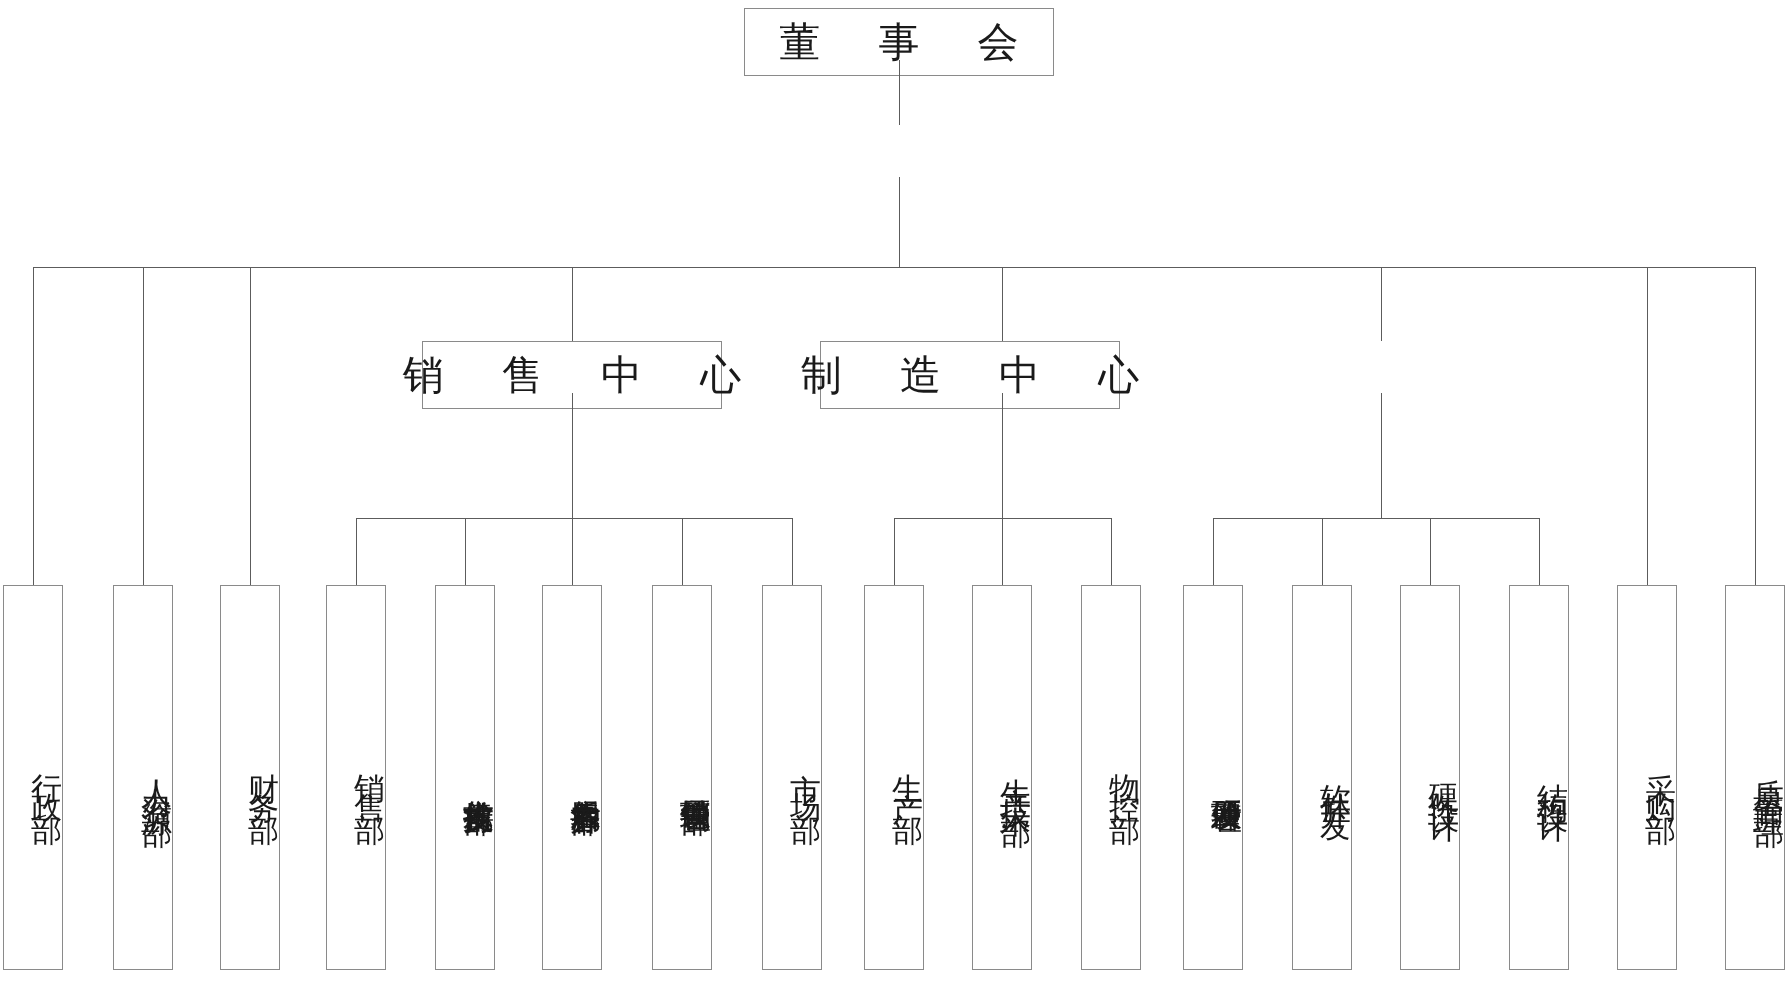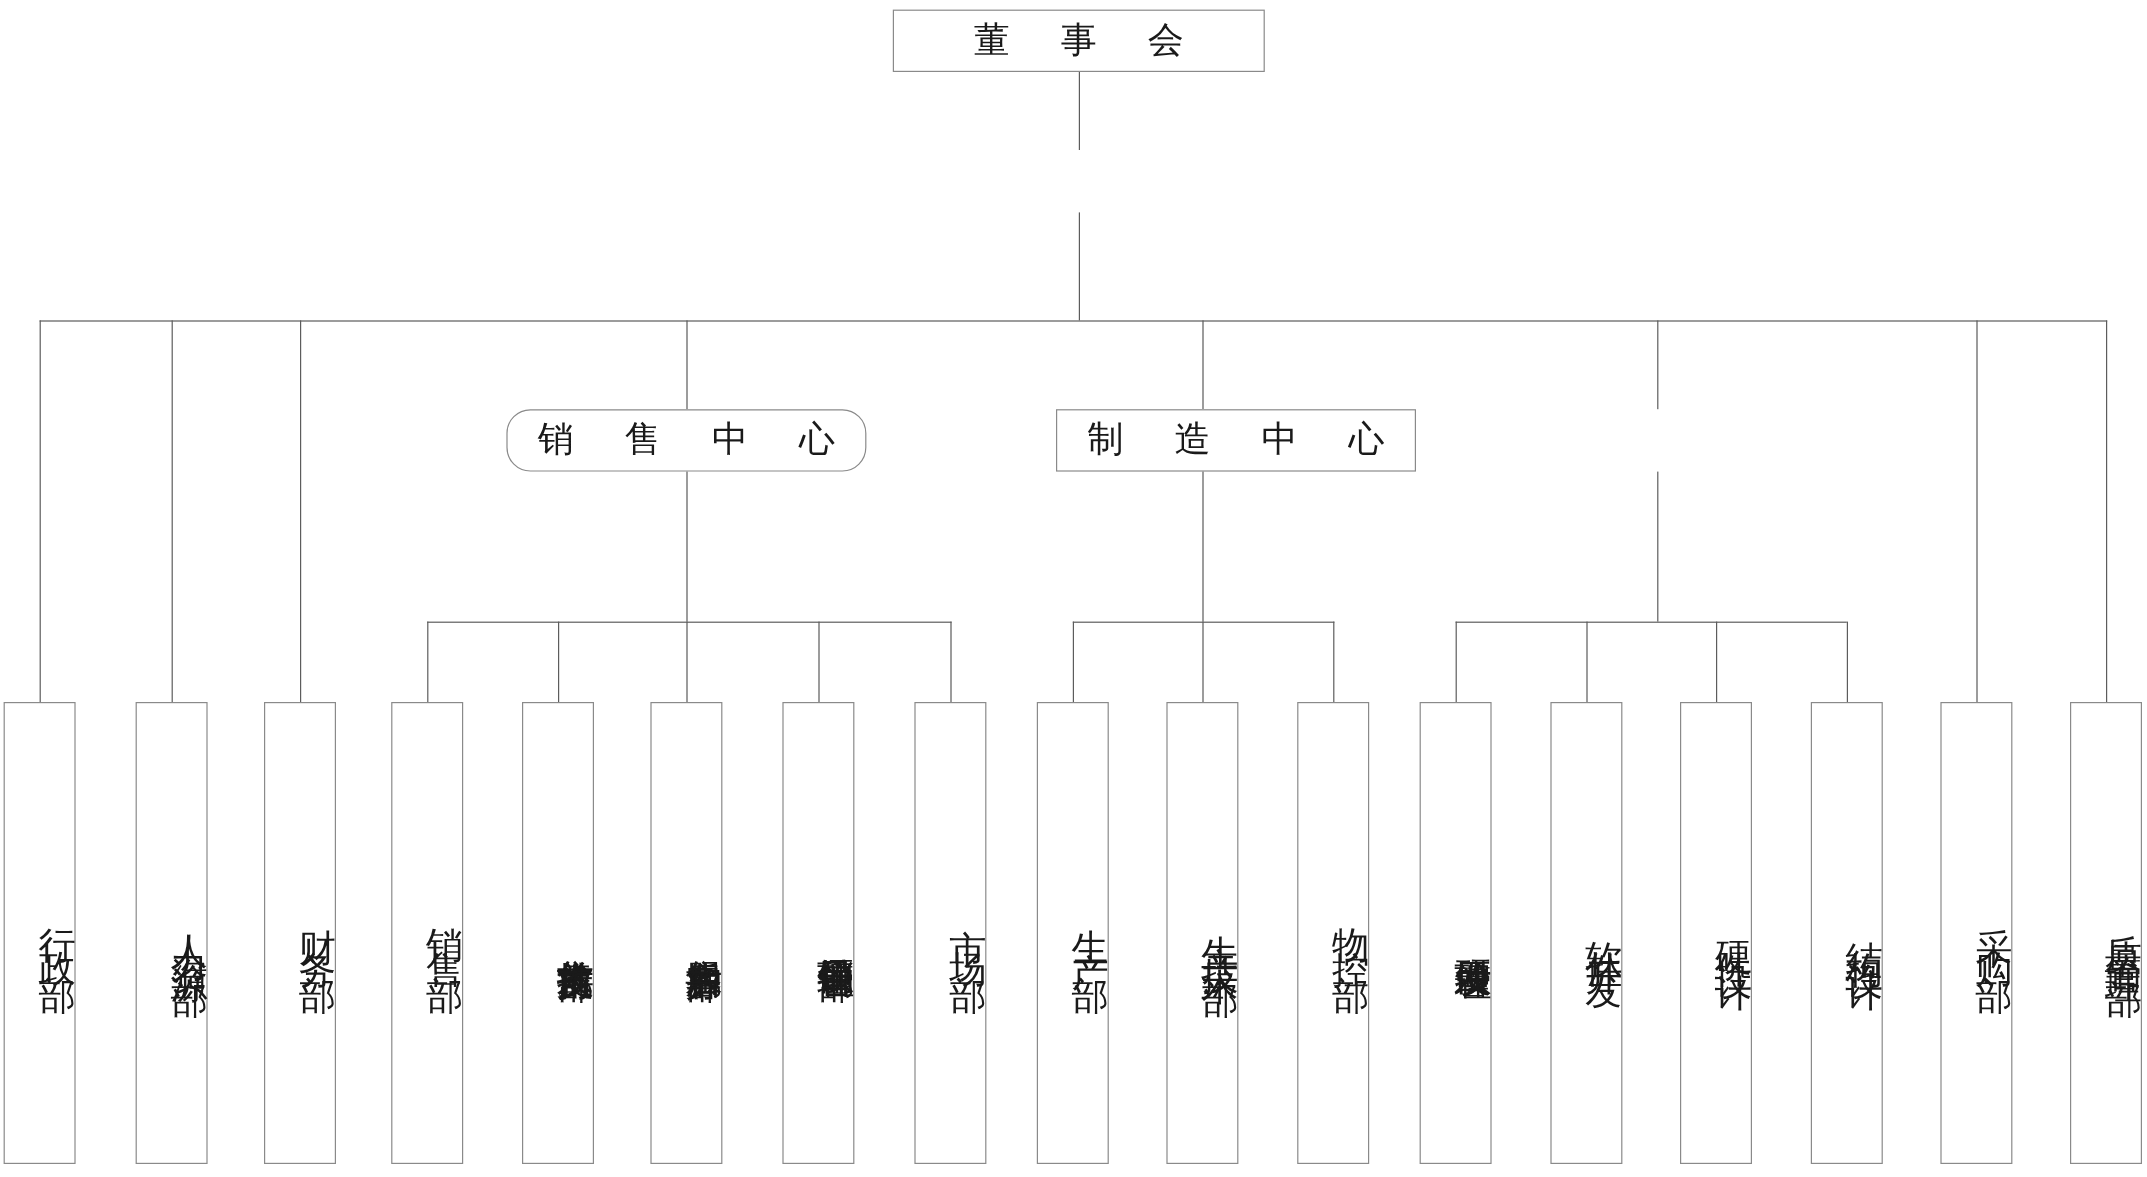--- a/index.html
+++ b/index.html
@@ -24,24 +24,24 @@
     box-sizing: border-box;
     border: 1px solid #8a8a8a;
     background: #ffffff;
     color: #1a1a1a;
     display: flex;
     align-items: center;
     justify-content: center;
   }
   
   .box.horiz {
-    height: 52px;
+    height: 68px;
     letter-spacing: 0.55em;
     text-indent: 0.55em;
-    font-size: 30px;
+    font-size: 41px;
     line-height: 52px;
     white-space: nowrap;
     justify-content: center;
   }
   
   .box.vert {
     width: 60px;
     writing-mode: vertical-rl;
     text-orientation: upright;
     font-size: 31px;
@@ -93,24 +93,24 @@
   <div class="vline" style="left:572px; top:267px; height:74px;"></div>
   <div class="vline" style="left:1002px; top:267px; height:74px;"></div>
   <div class="vline" style="left:1381px; top:267px; height:74px;"></div>
 
   <div class="vline" style="left:33px; top:267px; height:318px;"></div>
   <div class="vline" style="left:143px; top:267px; height:318px;"></div>
   <div class="vline" style="left:250px; top:267px; height:318px;"></div>
   <div class="vline" style="left:1647px; top:267px; height:318px;"></div>
   <div class="vline" style="left:1755px; top:267px; height:318px;"></div>
 
-  <div class="box horiz" style="left:422px; top:341px; width:300px;border-radius:20px;">
+  <div class="box horiz" style="left:422px; top:341px; width:300px;">
     <span>销 售 中 心</span>
   </div>
-  <div class="box horiz" style="left:880px; top:341px; width:300px;">
+  <div class="box horiz" style="left:820px; top:341px; width:300px;">
     <span>制 造 中 心</span>
   </div>
 
   <div class="vline" style="left:572px; top:393px; height:125px;"></div>
   <div class="hline" style="left:356px; top:518px; width:437px;"></div>
   <div class="vline" style="left:356px; top:518px; height:67px;"></div>
   <div class="vline" style="left:465px; top:518px; height:67px;"></div>
   <div class="vline" style="left:572px; top:518px; height:67px;"></div>
   <div class="vline" style="left:682px; top:518px; height:67px;"></div>
   <div class="vline" style="left:792px; top:518px; height:67px;"></div>

